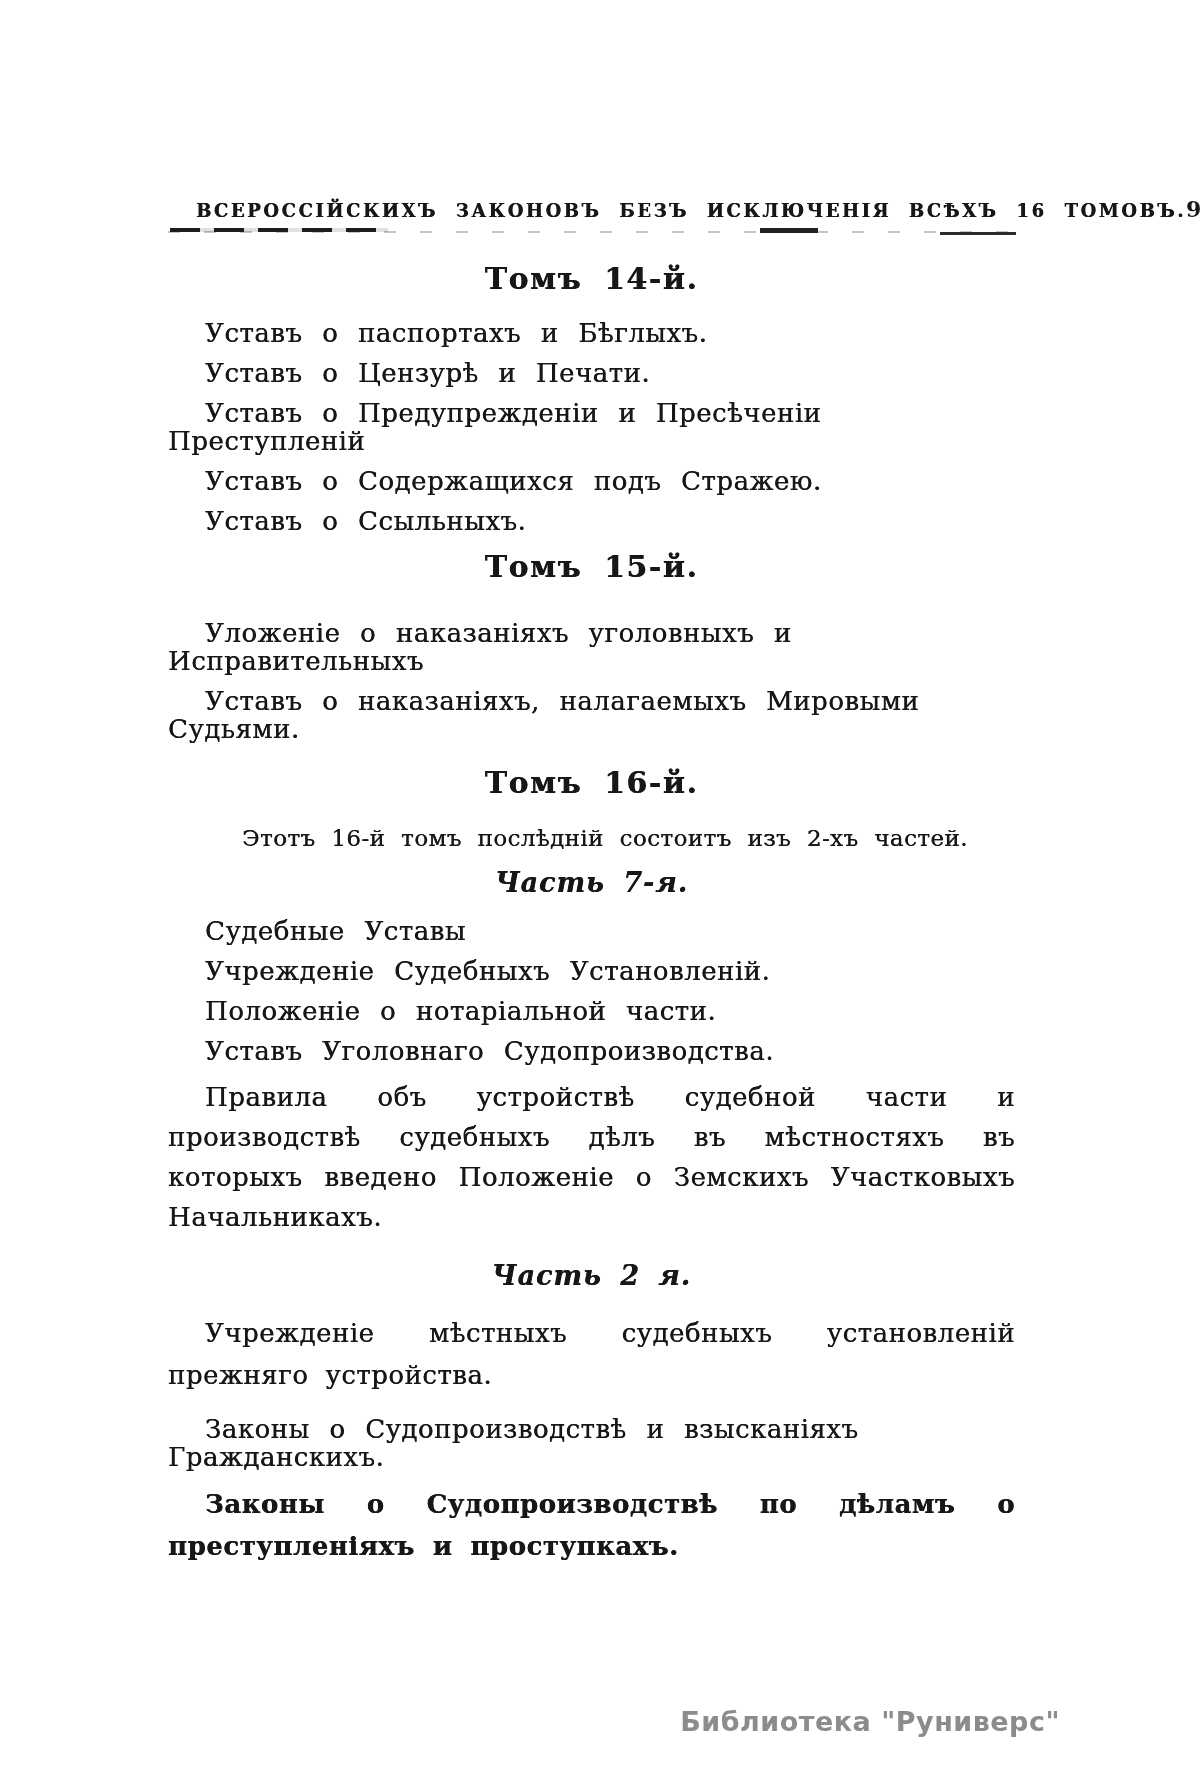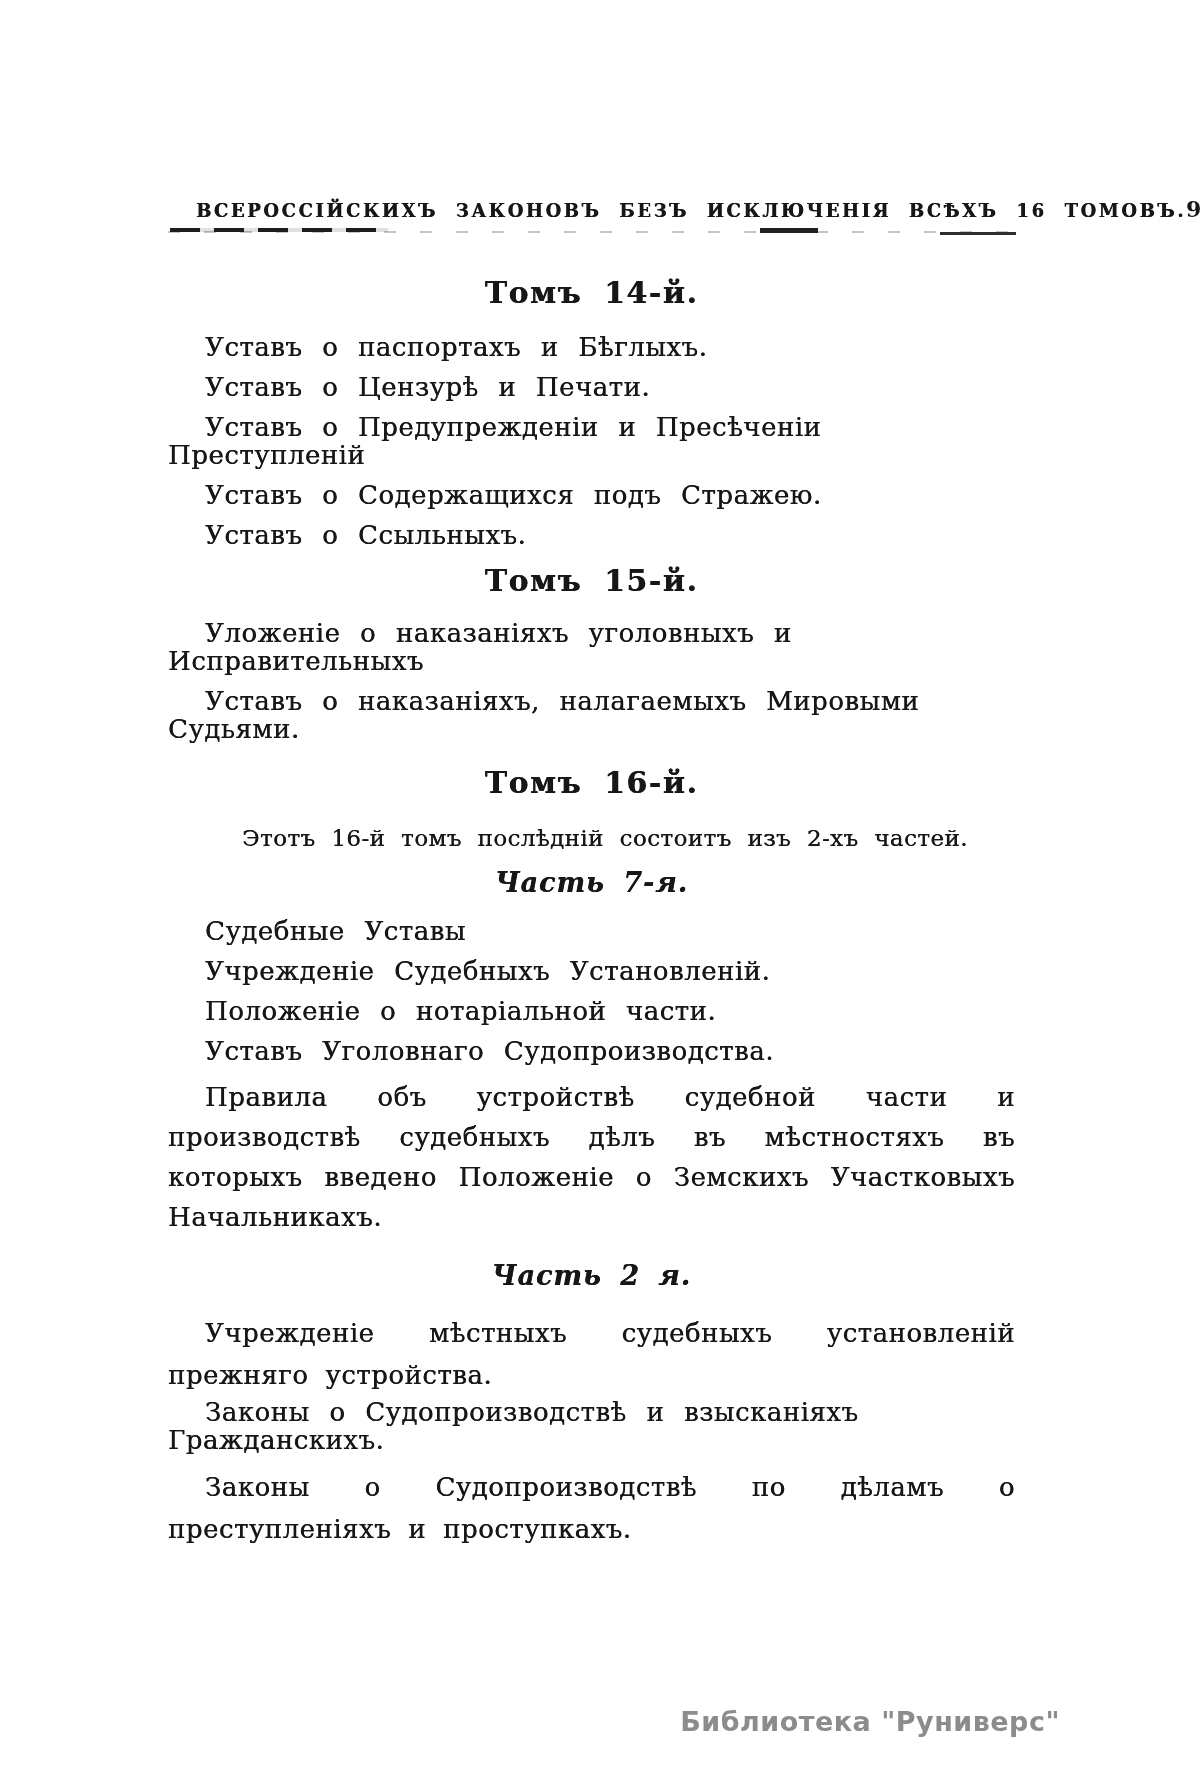--- a/index.html
+++ b/index.html
@@ -36,35 +36,35 @@
     background:repeating-linear-gradient(90deg, rgba(20,20,20,.55) 0 12px, transparent 12px 36px);
   }
   .smudge-left {
     left:2px; top:1px; width:218px; height:4px;
     background:repeating-linear-gradient(90deg, #1d1d1d 0 30px, rgba(0,0,0,.12) 30px 44px);
   }
   .smudge-mid { left:592px; top:1px; width:58px; height:5px; background:#202020; }
   .smudge-under-number { left:772px; top:5px; width:76px; height:3px; background:#2c2c2c; }
   
   .tom-heading {
-    margin-top:40px; text-align:center;
+    margin-top:26px; text-align:center;
     font-size:30px; font-weight:bold; line-height:32px;
     letter-spacing:1.5px; word-spacing:10px;
     text-shadow:0.4px 0 0 currentColor;
   }
   .tom-heading.tom15 { margin-top:16px; }
   .tom-heading.tom16 { margin-top:24px; }
   
   .toc-list { margin-top:24px; }
   .line {
     font-size:26px; line-height:28px; margin-bottom:12px;
     text-indent:37px; letter-spacing:0.5px; word-spacing:0.42em;
     text-shadow:0.35px 0 0 currentColor;
   }
-  .toc-list.second { margin-top:22px; }
+  .toc-list.second { margin-top:36px; }
   .toc-list.third { margin-top:20px; }
   
   .note {
     margin-top:26px;
     font-size:23px; line-height:26px;
     text-indent:74px; letter-spacing:0.4px; word-spacing:0.35em;
     text-shadow:0.3px 0 0 currentColor;
   }
   
   .part-heading {
@@ -75,22 +75,22 @@
   }
   .part-heading.part2 { margin-top:25px; }
   
   .para {
     font-size:26px; line-height:40px;
     text-indent:37px; text-align:justify;
     letter-spacing:0.5px; word-spacing:0.32em;
     text-shadow:0.35px 0 0 currentColor;
   }
   .para.part2-first { margin-top:22px; line-height:42px; }
-  .para.part2-last { line-height:42px; margin-top:12px; }
-  .line.standalone { margin-top:2px; margin-bottom:12px; }
+  .para.part2-last { line-height:42px; margin-top:12px;font-weight:bold; }
+  .line.standalone { margin-top:19px; margin-bottom:12px; }
   
   .watermark {
     position:absolute; top:1706px; right:140px;
     font-family:"DejaVu Sans", "Liberation Sans", sans-serif;
     font-weight:bold; font-size:27px;
     color:var(--watermark, #8c8c8c);
     letter-spacing:0.5px;
   }
 </style>
 </head>

